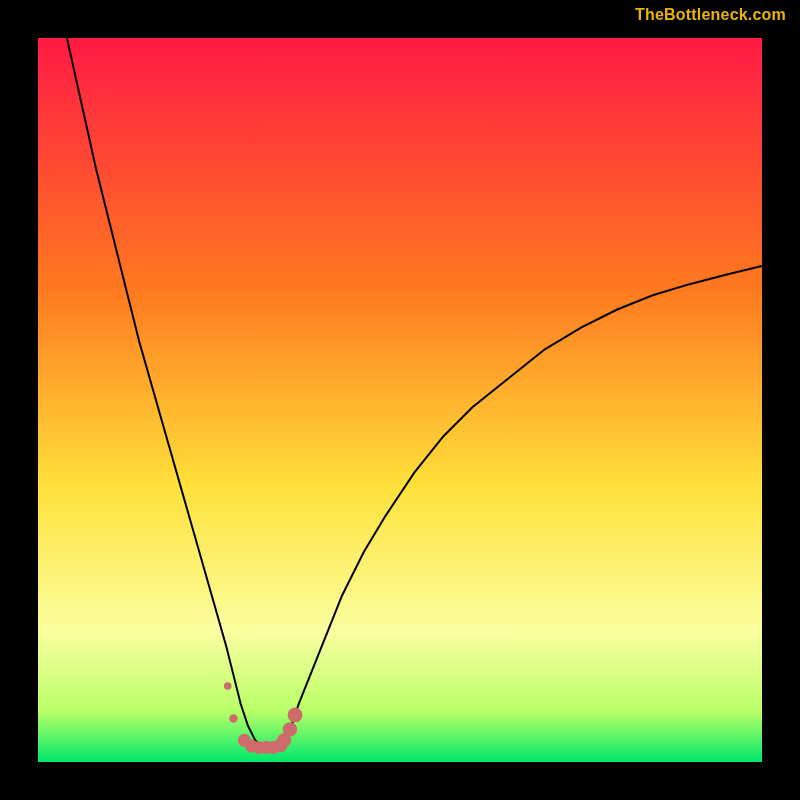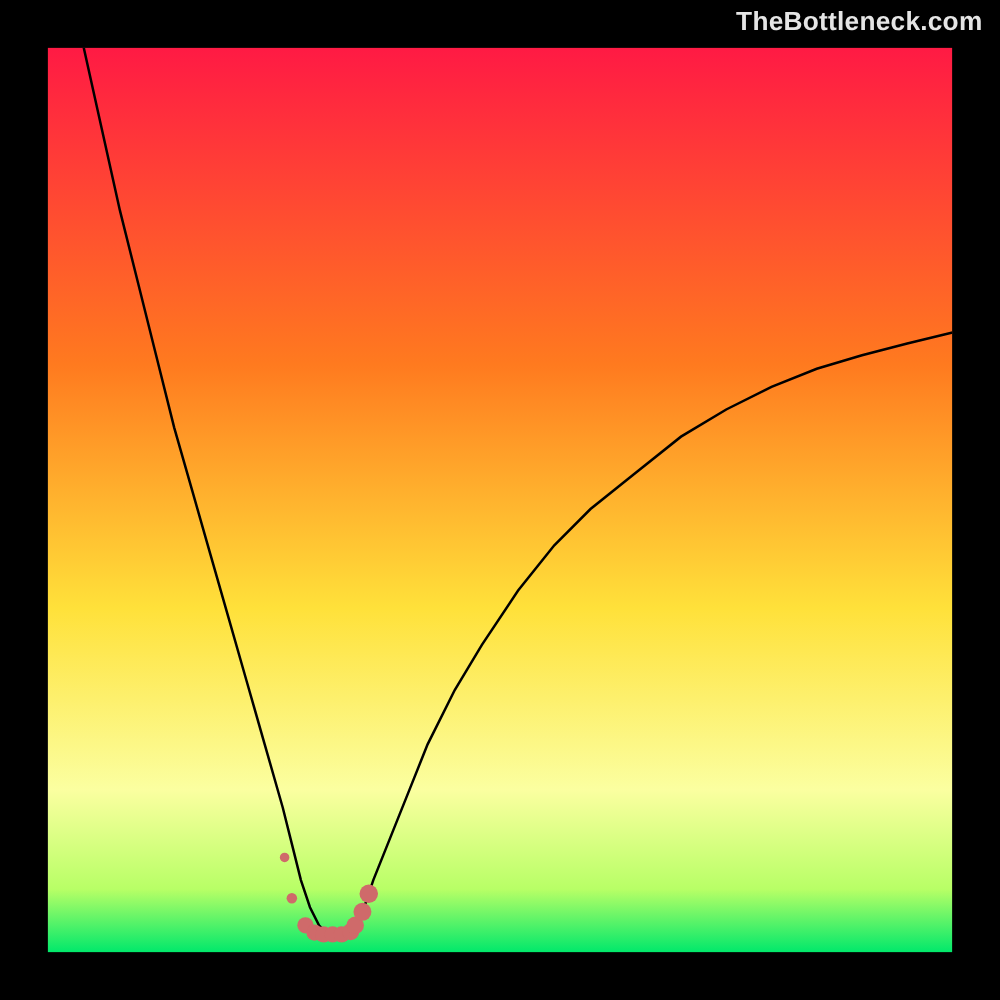--- a/index.html
+++ b/index.html
@@ -21,22 +21,22 @@
     left: 38px;
     top: 38px;
     width: 724px;
     height: 724px;
     overflow: hidden;
   }
   .watermark {
     position: absolute;
     top: 6px;
     right: 14px;
-    color: #e5e5e5;
-    font-size: 21px;
+    color: #eab308;
+    font-size: 16px;
     font-weight: 600;
     letter-spacing: 0.2px;
     user-select: none;
   }
   svg { display: block; }
 </style>
 </head>
 <body>
 
 <div class="frame">

